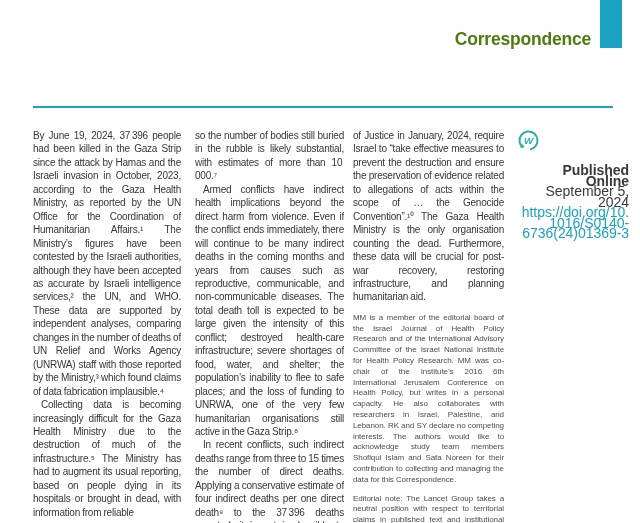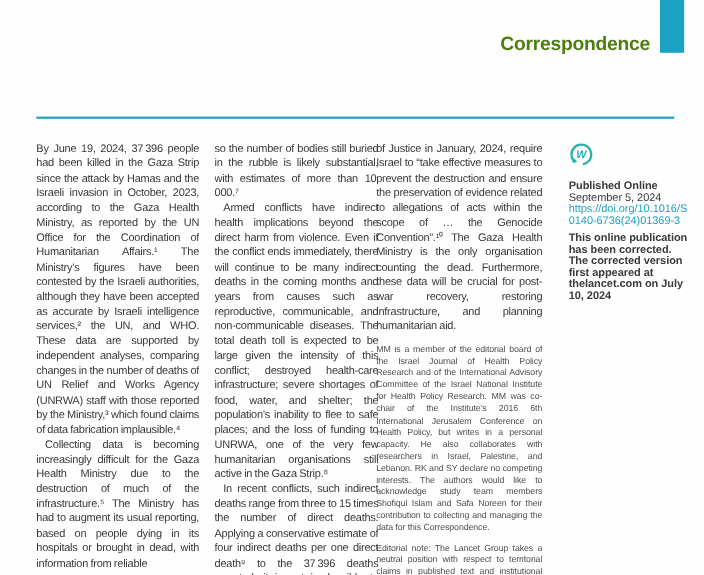--- a/index.html
+++ b/index.html
@@ -9,34 +9,34 @@
   }
   .corner-bar{position:absolute;left:600px;top:0;width:22px;height:48px;background:#1CA2C2;}
   .section-title{
     position:absolute;top:29px;right:49px;margin:0;
     font-size:17.5px;font-weight:bold;color:#4d7c0f;letter-spacing:-0.2px;
   }
   .header-rule{position:absolute;left:33px;top:106px;width:580px;height:2px;background:#1CA2C2;}
   .col{position:absolute;top:129px;height:394px;overflow:hidden;text-align:justify;}
   #col-left{left:33px;width:148px;}
   #col-mid{left:195px;width:149px;}
-  #col-right{left:342px;width:151px;}
+  #col-right{left:353px;width:151px;}
   #sidebar{position:absolute;left:517px;top:129px;width:112px;}
   .article-title{
     margin:0 0 12px 0;text-align:left;
     font-size:13.6px;line-height:17.6px;font-weight:bold;color:#141414;letter-spacing:-0.1px;
   }
   p.body{margin:0;font-size:10px;line-height:13.45px;color:#373737;letter-spacing:-0.22px;word-spacing:-0.4px;}
   p.body.indent{text-indent:8px;}
   .smalltext{font-size:8px;line-height:10.8px;color:#4e4e4e;letter-spacing:-0.08px;}
   .declarations{margin-top:9px;}
   .editorial-note{margin-top:6px;}
   
   .crossmark{width:23px;height:23px;display:block;margin-bottom:13px;cursor:pointer;}
-  .sb{font-size:10px;line-height:10.5px;color:#3a3a3a;letter-spacing:-0.05px;text-align:left;}
+  .sb{font-size:14px;line-height:10.5px;color:#3a3a3a;letter-spacing:-0.05px;text-align:right;}
   .sb-bold{font-weight:bold;}
   .sb-doi{color:#1CA2C2;overflow-wrap:anywhere;text-decoration:none;display:block;}
   .sb-correction{margin-top:5px;}
   a{color:inherit;text-decoration:none;}
 </style>
 </head>
 <body>
 
 <div id="page">
 
@@ -66,16 +66,15 @@
     <svg class="crossmark" viewBox="0 0 24 24">
       <g fill="none" stroke="#2BB0A6" stroke-width="2.1">
         <circle cx="12" cy="12" r="9.4" stroke-dasharray="51 8" transform="rotate(128 12 12)"></circle>
       </g>
       <polygon points="3.2,19.6 8.1,18.9 4.9,15.2" fill="#2BB0A6"></polygon>
       <text x="12" y="15.6" text-anchor="middle" font-size="10.2" font-weight="bold" font-style="italic" fill="#2BB0A6" font-family="Liberation Sans, sans-serif">W</text>
     </svg>
     <div class="sb sb-bold">Published Online</div>
     <div class="sb">September 5, 2024</div>
     <a class="sb sb-doi">https://doi.org/10.1016/S0140-6736(24)01369-3</a>
-    <div class="sb sb-bold sb-correction">This online publication has been corrected. The corrected version first appeared at thelancet.com on July 10, 2024</div>
   </div>
 
 </div>
 
 </body></html>

